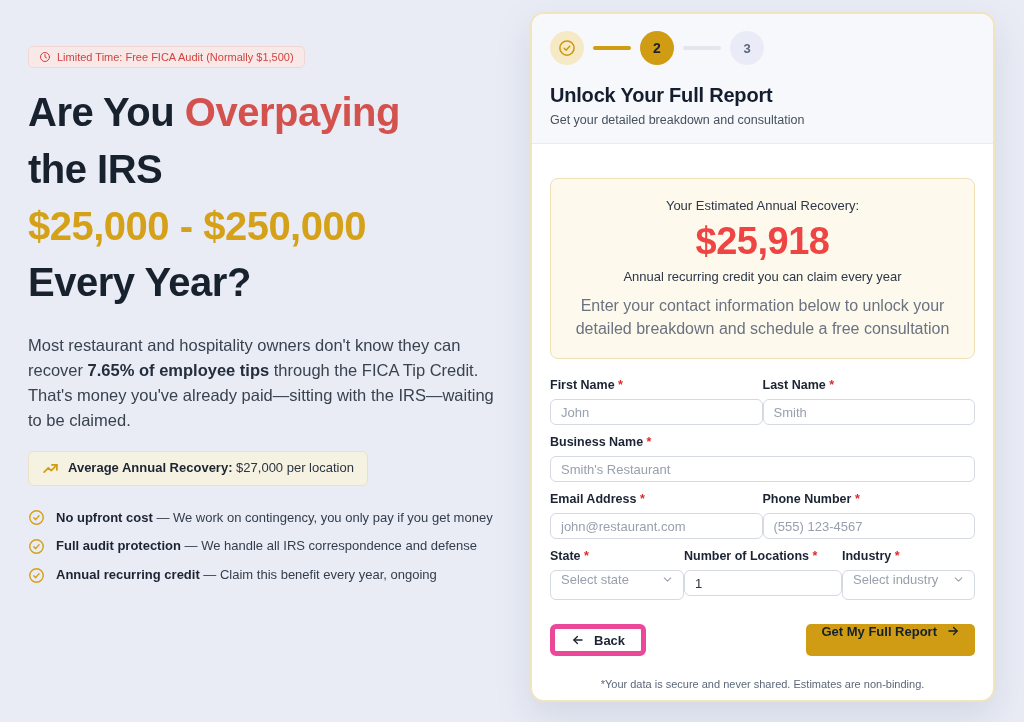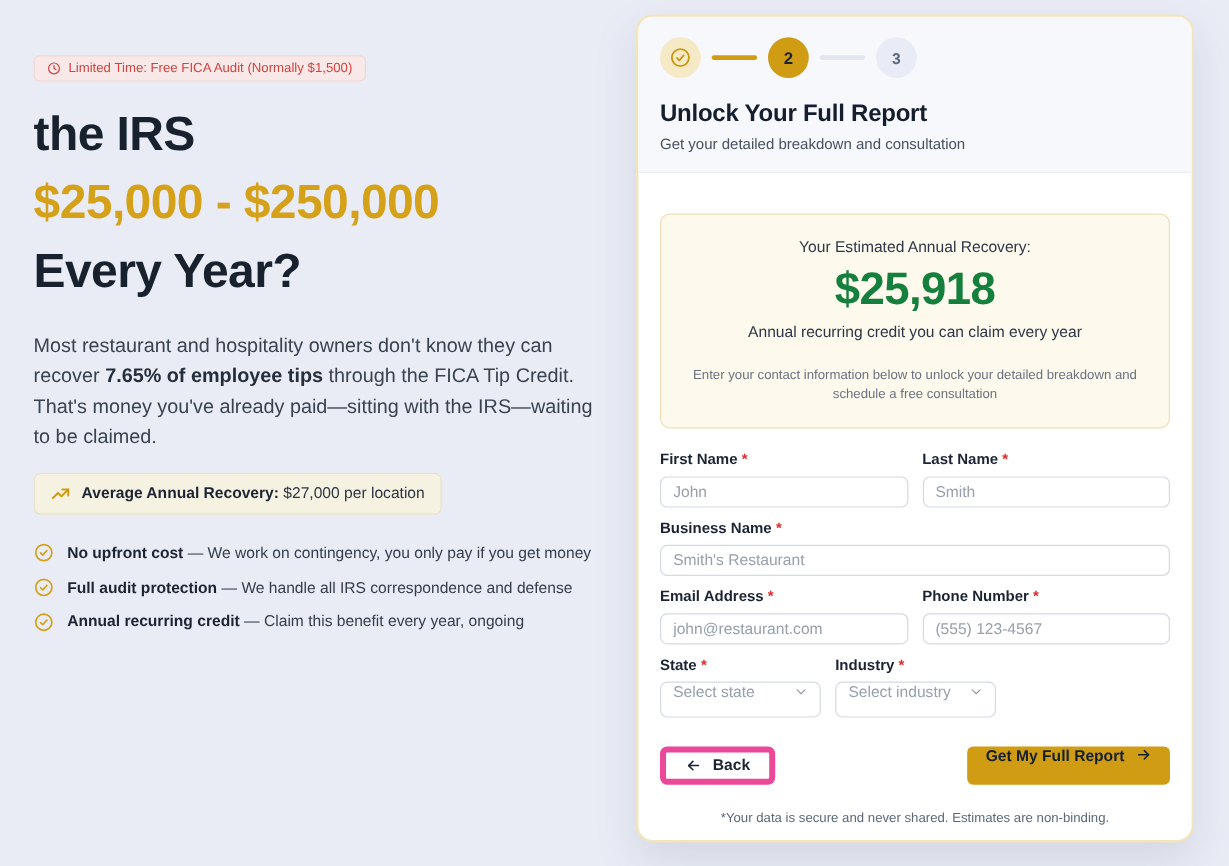--- a/index.html
+++ b/index.html
@@ -81,25 +81,25 @@
   .panel-title { margin-top: 19px; font-size: 20px; font-weight: 700; color: #141e2e; letter-spacing: -0.2px; }
   .panel-subtitle { margin-top: 6px; font-size: 12.5px; color: #46505f; }
 
   .panel-body { padding: 34px 18px 16px; flex: 1; }
 
   .estimate-box {
     background: #fdf9ec; border: 1px solid #f0dfb6; border-radius: 8px;
     padding: 19px 22px 18px; text-align: center; margin-bottom: 19px;
   }
   .estimate-label { font-size: 13px; color: #2d3748; }
-  .estimate-amount { font-size: 38px; font-weight: 800; color: #15803d; margin: 7px 0 6px; letter-spacing: -0.5px; }
+  .estimate-amount { font-size: 38px; font-weight: 800; color: #ef4444; margin: 7px 0 6px; letter-spacing: -0.5px; }
   .estimate-sub { font-size: 13px; color: #2d3748; }
-  .estimate-note { font-size: 11px; line-height: 1.45; color: #6b7280; margin: 22px auto 0; max-width: 402px; }
-
-  .row { display: grid; gap: 12px; margin-bottom: 10px; }
+  .estimate-note { font-size: 16px; line-height: 1.45; color: #6b7280; margin: 10px auto 0; max-width: 402px; }
+
+  .row { display: grid; margin-bottom: 10px; }
   .row-2 { grid-template-columns: 1fr 1fr; }
   .row-3 { grid-template-columns: 134px 1fr 133px; }
 
   .field label {
     display: block; font-size: 12.5px; font-weight: 700; color: #1c2434; margin-bottom: 7px;
   }
   .req { color: #e02b2b; font-weight: 700; }
   .field input {
     width: 100%; height: 26px; border: 1px solid #d4d9e2; border-radius: 6px;
     padding: 0 10px; font-size: 13px; color: #2a3342; background: #fff;
@@ -140,20 +140,21 @@
 
     <div class="promo-badge">
       <svg viewBox="0 0 24 24" fill="none" stroke-width="2" stroke-linecap="round" stroke-linejoin="round">
           <circle cx="12" cy="12" r="9"></circle>
           <path d="M12 7v5l3.2 2"></path>
         </svg>
       <span>Limited Time: Free FICA Audit (Normally $1,500)</span>
     </div>
 
     <h1 class="headline">
+      <span class="line"><span>Are You</span> <span class="hl-red">Overpaying</span></span>
       <span class="line">the IRS</span>
       <span class="line hl-gold">$25,000 - $250,000</span>
       <span class="line">Every Year?</span>
     </h1>
 
     <p class="intro"><span>Most restaurant and hospitality owners don't know they can recover </span><b>7.65% of employee tips</b><span> through the FICA Tip Credit. That's money you've already paid—sitting with the IRS—waiting to be claimed.</span></p>
 
     <div class="recovery-badge">
       <svg viewBox="0 0 24 24" fill="none" stroke-width="2.4" stroke-linecap="round" stroke-linejoin="round">
           <path d="M3 17l6-6 4 4 8-8"></path>
@@ -248,20 +249,24 @@
         <div class="field">
           <label><span>State</span> <span class="req">*</span></label>
           <div class="select">
             <span>Select state</span>
             <svg viewBox="0 0 24 24" fill="none" stroke-width="2" stroke-linecap="round" stroke-linejoin="round">
                 <path d="M6 9l6 6 6-6"></path>
               </svg>
           </div>
         </div>
         <div class="field">
+          <label><span>Number of Locations</span> <span class="req">*</span></label>
+          <input type="text" value="1" style="">
+        </div>
+        <div class="field">
           <label><span>Industry</span> <span class="req">*</span></label>
           <div class="select">
             <span>Select industry</span>
             <svg viewBox="0 0 24 24" fill="none" stroke-width="2" stroke-linecap="round" stroke-linejoin="round">
                 <path d="M6 9l6 6 6-6"></path>
               </svg>
           </div>
         </div>
       </div>
 

